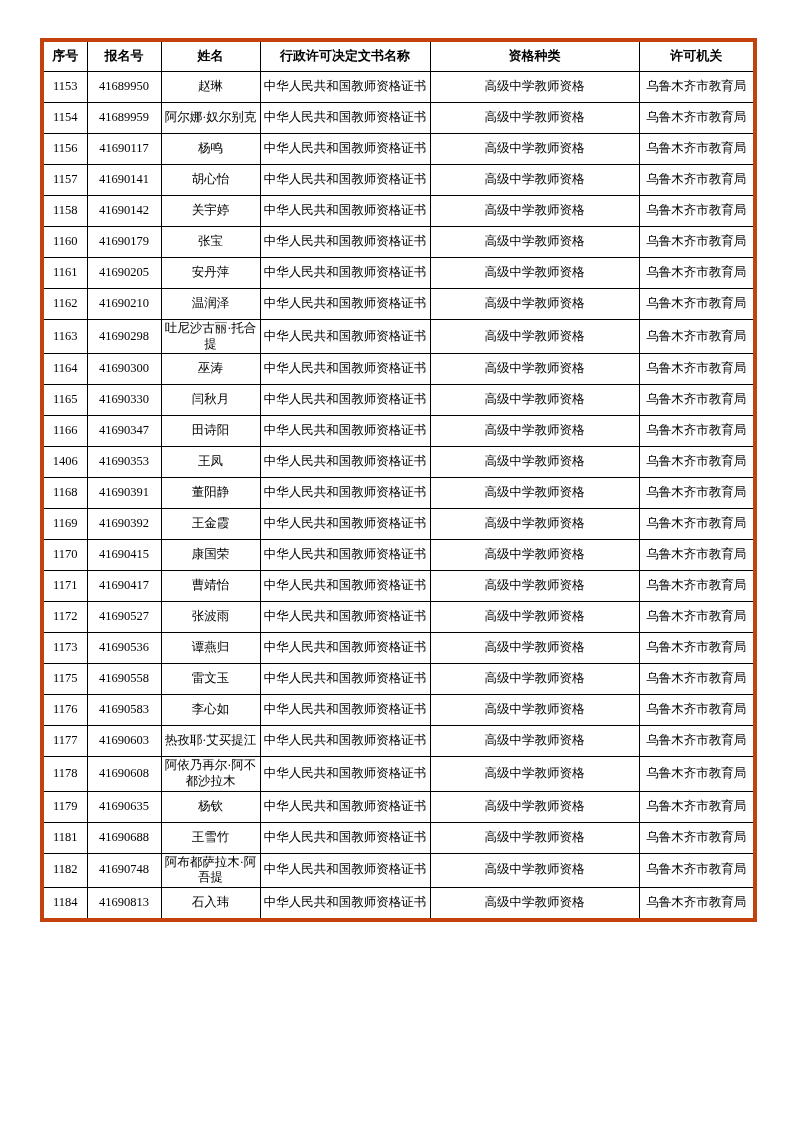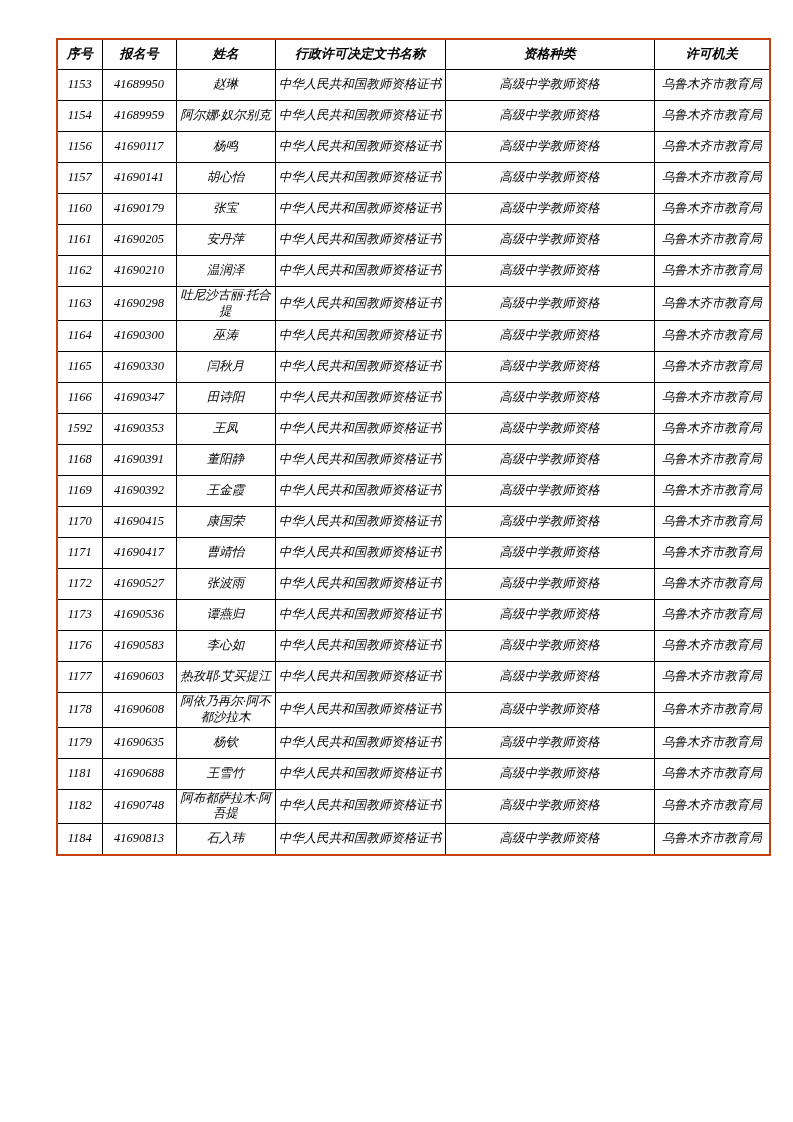--- a/index.html
+++ b/index.html
@@ -13,27 +13,26 @@
   }
   .page {
     position: relative;
     width: 793px;
     height: 1122px;
     background: #ffffff;
     overflow: hidden;
   }
   table.records {
     position: absolute;
-    left: 56px;
+    left: 40px;
     top: 38px;
     width: 713px;
     border-collapse: collapse;
     table-layout: fixed;
-    border: 2px solid #c2410c;
-    font-style: italic;
+    border: 4px solid #c2410c;
   }
   table.records th,
   table.records td {
     border: 1px solid #000000;
     text-align: center;
     vertical-align: middle;
     padding: 1px 3px;
     line-height: 1.25;
     overflow: hidden;
     word-break: break-all;
@@ -105,20 +104,28 @@
         </tr>
         <tr>
           <td>1157</td>
           <td>41690141</td>
           <td>胡心怡</td>
           <td>中华人民共和国教师资格证书</td>
           <td>高级中学教师资格</td>
           <td>乌鲁木齐市教育局</td>
         </tr>
         <tr>
+          <td>1158</td>
+          <td>41690142</td>
+          <td>关宇婷</td>
+          <td>中华人民共和国教师资格证书</td>
+          <td>高级中学教师资格</td>
+          <td>乌鲁木齐市教育局</td>
+        </tr>
+        <tr>
           <td>1160</td>
           <td>41690179</td>
           <td>张宝</td>
           <td>中华人民共和国教师资格证书</td>
           <td>高级中学教师资格</td>
           <td>乌鲁木齐市教育局</td>
         </tr>
         <tr>
           <td>1161</td>
           <td>41690205</td>
@@ -161,21 +168,21 @@
         </tr>
         <tr>
           <td>1166</td>
           <td>41690347</td>
           <td>田诗阳</td>
           <td>中华人民共和国教师资格证书</td>
           <td>高级中学教师资格</td>
           <td>乌鲁木齐市教育局</td>
         </tr>
         <tr>
-          <td>1592</td>
+          <td>1406</td>
           <td>41690353</td>
           <td>王凤</td>
           <td>中华人民共和国教师资格证书</td>
           <td>高级中学教师资格</td>
           <td>乌鲁木齐市教育局</td>
         </tr>
         <tr>
           <td>1168</td>
           <td>41690391</td>
           <td>董阳静</td>
@@ -212,20 +219,28 @@
           <td>41690527</td>
           <td>张波雨</td>
           <td>中华人民共和国教师资格证书</td>
           <td>高级中学教师资格</td>
           <td>乌鲁木齐市教育局</td>
         </tr>
         <tr>
           <td>1173</td>
           <td>41690536</td>
           <td>谭燕归</td>
+          <td>中华人民共和国教师资格证书</td>
+          <td>高级中学教师资格</td>
+          <td>乌鲁木齐市教育局</td>
+        </tr>
+        <tr>
+          <td>1175</td>
+          <td>41690558</td>
+          <td>雷文玉</td>
           <td>中华人民共和国教师资格证书</td>
           <td>高级中学教师资格</td>
           <td>乌鲁木齐市教育局</td>
         </tr>
         <tr>
           <td>1176</td>
           <td>41690583</td>
           <td>李心如</td>
           <td>中华人民共和国教师资格证书</td>
           <td>高级中学教师资格</td>

